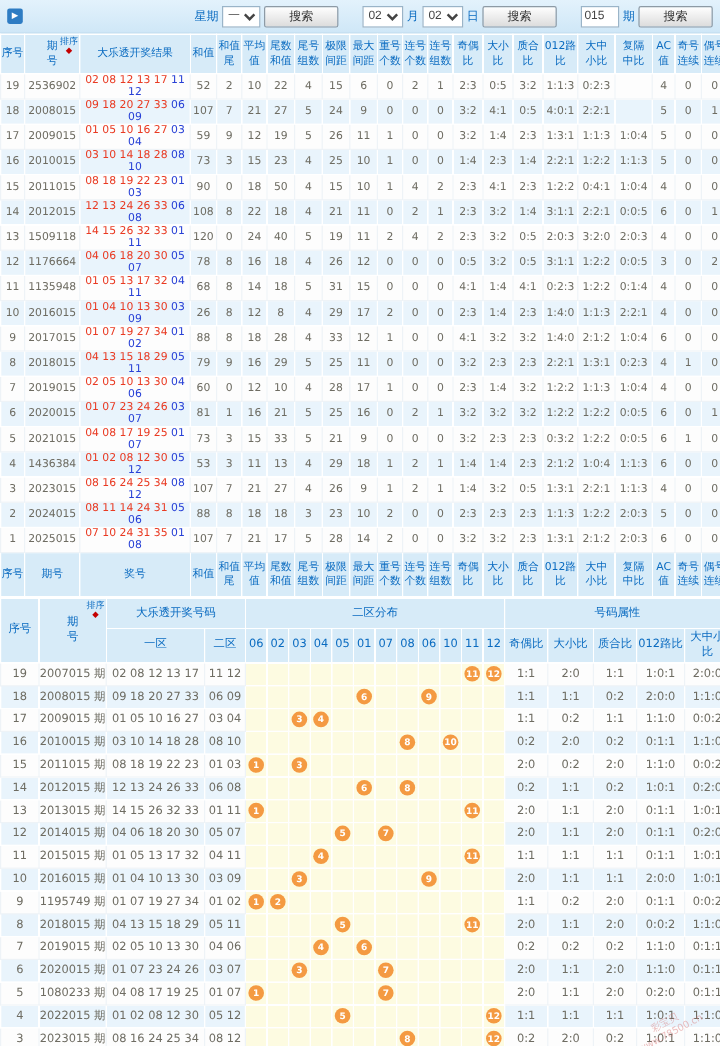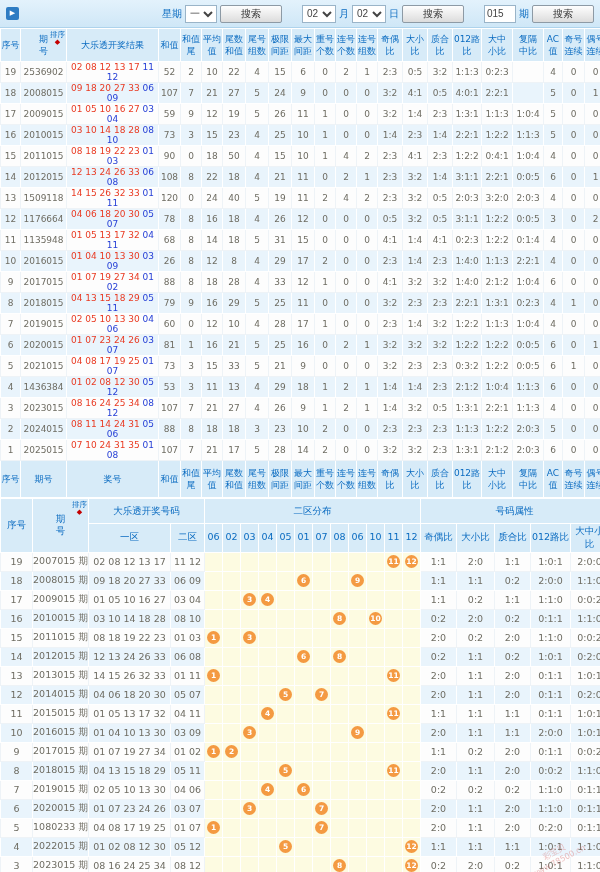--- a/index.html
+++ b/index.html
@@ -919,21 +919,21 @@
           <td class="numcell"></td>
           <td class="numcell"></td>
           <td>2:0</td>
           <td>1:1</td>
           <td>1:1</td>
           <td>2:0:0</td>
           <td>1:0:1</td>
         </tr>
         <tr class="w">
           <td>9</td>
-          <td>2017015 期</td>
+          <td>1195749 期</td>
           <td>01 07 19 27 34</td>
           <td>01 02</td>
           <td class="numcell"><span class="ball">1</span></td>
           <td class="numcell"><span class="ball">2</span></td>
           <td class="numcell"></td>
           <td class="numcell"></td>
           <td class="numcell"></td>
           <td class="numcell"></td>
           <td class="numcell"></td>
           <td class="numcell"></td>

